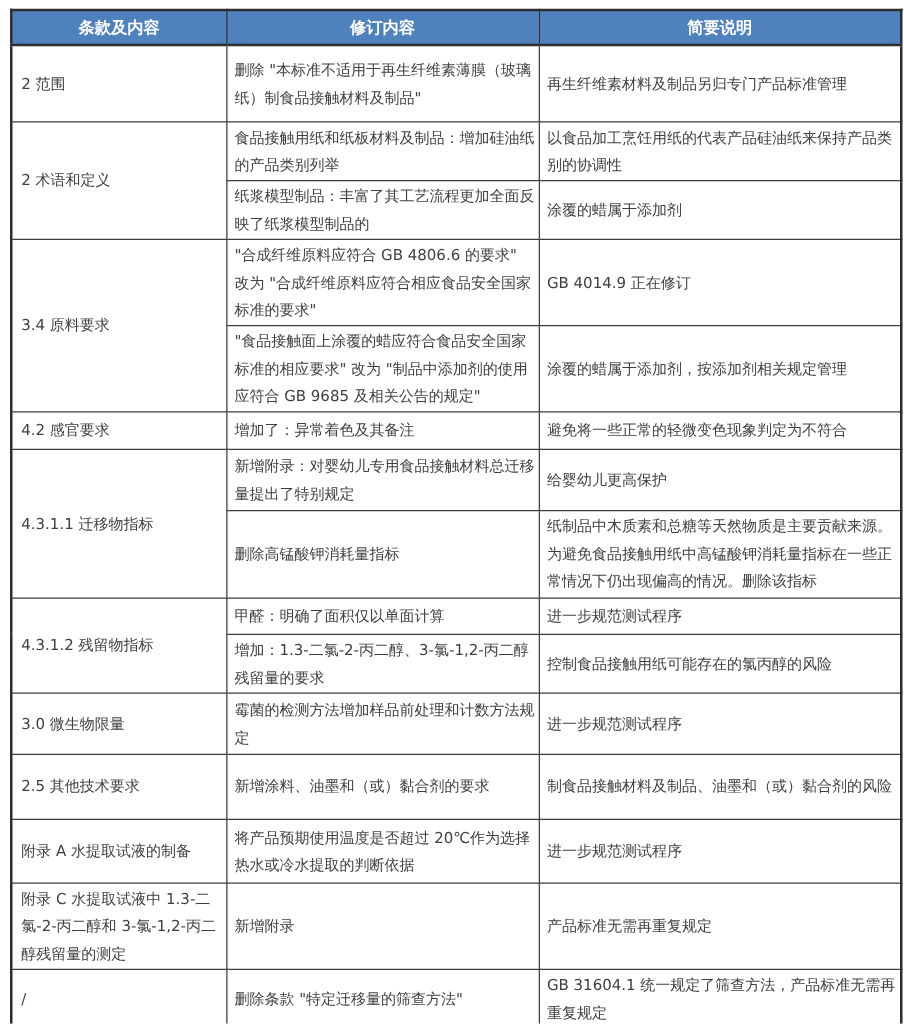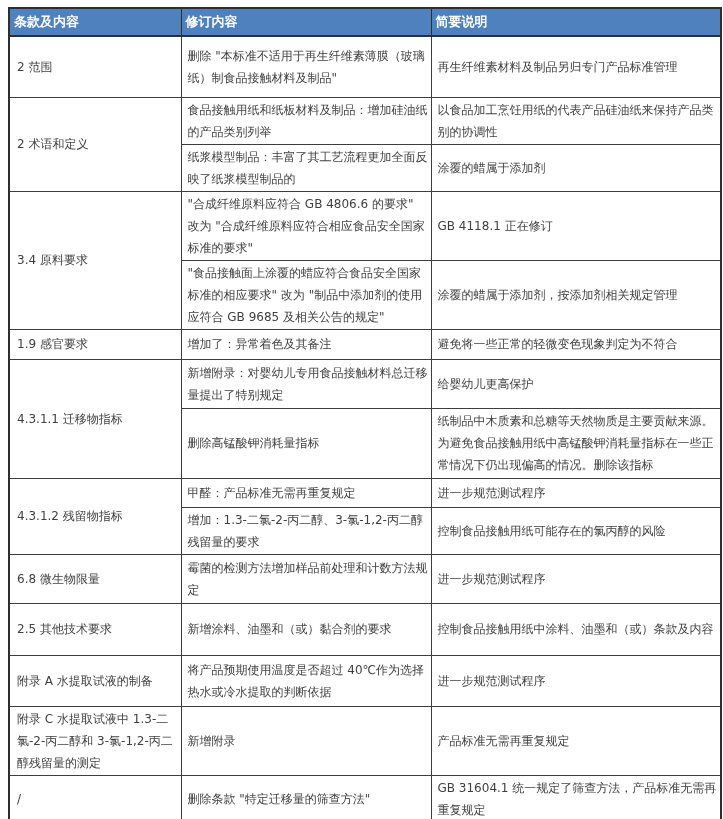--- a/index.html
+++ b/index.html
@@ -23,21 +23,21 @@
     border: 2px solid #2e2e2e;
   }
   col.c1 { width: 172px; }
   col.c2 { width: 250px; }
   col.c3 { width: 290px; }
   .rev-table th {
     background: #4f81bd;
     color: #ffffff;
     font-size: 13px;
     font-weight: bold;
-    text-align: left;
+    text-align: center;
     vertical-align: middle;
     height: 26px;
     border: 1px solid #2e2e2e;
     border-bottom: 2px solid #2e2e2e;
     padding: 0 4px;
   }
   .rev-table td {
     border: 1px solid #3d3d3d;
     font-size: 12px;
     line-height: 22px;
@@ -81,68 +81,68 @@
         <td class="note">以食品加工烹饪用纸的代表产品硅油纸来保持产品类别的协调性</td>
       </tr>
       <tr style="height:45px">
         <td class="rev">纸浆模型制品：丰富了其工艺流程更加全面反映了纸浆模型制品的</td>
         <td class="note">涂覆的蜡属于添加剂</td>
       </tr>
 
       <tr style="height:67px">
         <td class="clause" rowspan="2">3.4 原料要求</td>
         <td class="rev">"合成纤维原料应符合 GB 4806.6 的要求" 改为 "合成纤维原料应符合相应食品安全国家标准的要求"</td>
-        <td class="note">GB 4118.1 正在修订</td>
+        <td class="note">GB 4014.9 正在修订</td>
       </tr>
       <tr style="height:67px">
         <td class="rev">"食品接触面上涂覆的蜡应符合食品安全国家标准的相应要求" 改为 "制品中添加剂的使用应符合 GB 9685 及相关公告的规定"</td>
         <td class="note">涂覆的蜡属于添加剂，按添加剂相关规定管理</td>
       </tr>
 
       <tr style="height:30px">
-        <td class="clause">1.9 感官要求</td>
+        <td class="clause">4.2 感官要求</td>
         <td class="rev">增加了：异常着色及其备注</td>
         <td class="note">避免将一些正常的轻微变色现象判定为不符合</td>
       </tr>
 
       <tr style="height:49px">
         <td class="clause" rowspan="2">4.3.1.1 迁移物指标</td>
         <td class="rev">新增附录：对婴幼儿专用食品接触材料总迁移量提出了特别规定</td>
         <td class="note">给婴幼儿更高保护</td>
       </tr>
       <tr style="height:70px">
         <td class="rev">删除高锰酸钾消耗量指标</td>
         <td class="note">纸制品中木质素和总糖等天然物质是主要贡献来源。为避免食品接触用纸中高锰酸钾消耗量指标在一些正常情况下仍出现偏高的情况。删除该指标</td>
       </tr>
 
       <tr style="height:29px">
         <td class="clause" rowspan="2">4.3.1.2 残留物指标</td>
-        <td class="rev">甲醛：产品标准无需再重复规定</td>
+        <td class="rev">甲醛：明确了面积仅以单面计算</td>
         <td class="note">进一步规范测试程序</td>
       </tr>
       <tr style="height:45px">
         <td class="rev">增加：1.3-二氯-2-丙二醇、3-氯-1,2-丙二醇残留量的要求</td>
         <td class="note">控制食品接触用纸可能存在的氯丙醇的风险</td>
       </tr>
 
       <tr style="height:49px">
-        <td class="clause">6.8 微生物限量</td>
+        <td class="clause">3.0 微生物限量</td>
         <td class="rev">霉菌的检测方法增加样品前处理和计数方法规定</td>
         <td class="note">进一步规范测试程序</td>
       </tr>
 
       <tr style="height:52px">
         <td class="clause">2.5 其他技术要求</td>
         <td class="rev">新增涂料、油墨和（或）黏合剂的要求</td>
-        <td class="note">控制食品接触用纸中涂料、油墨和（或）条款及内容</td>
+        <td class="note">制食品接触材料及制品、油墨和（或）黏合剂的风险</td>
       </tr>
 
       <tr style="height:51px">
         <td class="clause">附录 A 水提取试液的制备</td>
-        <td class="rev">将产品预期使用温度是否超过 40℃作为选择热水或冷水提取的判断依据</td>
+        <td class="rev">将产品预期使用温度是否超过 20℃作为选择热水或冷水提取的判断依据</td>
         <td class="note">进一步规范测试程序</td>
       </tr>
 
       <tr style="height:66px">
         <td class="clause">附录 C 水提取试液中 1.3-二氯-2-丙二醇和 3-氯-1,2-丙二醇残留量的测定</td>
         <td class="rev">新增附录</td>
         <td class="note">产品标准无需再重复规定</td>
       </tr>
 
       <tr style="height:43px">

